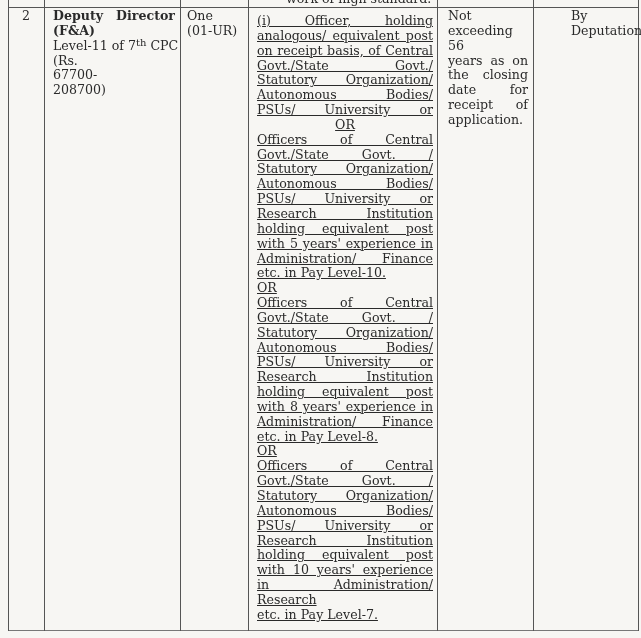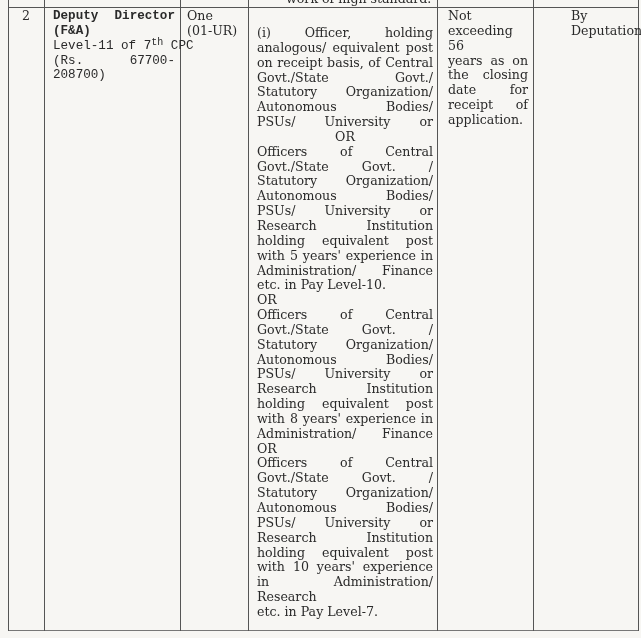--- a/index.html
+++ b/index.html
@@ -36,37 +36,37 @@
   <div class="vline" style="left:180px; top:0; height:631px;"></div>
   <div class="vline" style="left:248px; top:0; height:631px;"></div>
   <div class="vline" style="left:437px; top:0; height:631px;"></div>
   <div class="vline" style="left:533px; top:0; height:631px;"></div>
   <div class="vline" style="left:638px; top:0; height:631px;"></div>
 
   <div class="cell" style="left:22px; top:9px; width:20px;">
     <span>2</span>
   </div>
 
-  <div class="cell" style="left:53px; top:9px; width:122px;font-family:Liberation Mono, monospace;">
+  <div class="cell" style="left:53px; top:9px; width:122px;">
     <span class="jline bold">Deputy Director</span>
     <span class="line bold">(F&amp;A)</span>
     <span class="line"><span>Level-11 of 7</span><sup>th</sup><span> CPC</span></span>
-    <span class="line" style="display:flex; justify-content:space-between;">
+    <span class="line" style="display:flex; flex-direction:column;">
         <span>(Rs.</span>
         <span>67700-</span>
       </span>
     <span class="line">208700)</span>
   </div>
 
   <div class="cell" style="left:187px; top:9px; width:58px;">
     <span class="line">One</span>
     <span class="line">(01-UR)</span>
   </div>
 
-  <div class="cell" id="elig" style="left:257px; top:26px; width:176px;">
+  <div class="cell" id="elig" style="left:257px; top:14px; width:176px;text-decoration:underline;">
       <span class="jline">(i) Officer, holding</span>
       <span class="jline">analogous/ equivalent post</span>
       <span class="jline">on receipt basis, of Central</span>
       <span class="jline">Govt./State Govt./</span>
       <span class="jline">Statutory Organization/</span>
       <span class="jline">Autonomous Bodies/</span>
       <span class="jline">PSUs/ University or</span>
       <span class="center">OR</span>
       <span class="jline">Officers of Central</span>
       <span class="jline">Govt./State Govt. /</span>
@@ -81,20 +81,21 @@
       <span class="line">OR</span>
       <span class="jline">Officers of Central</span>
       <span class="jline">Govt./State Govt. /</span>
       <span class="jline">Statutory Organization/</span>
       <span class="jline">Autonomous Bodies/</span>
       <span class="jline">PSUs/ University or</span>
       <span class="jline">Research Institution</span>
       <span class="jline">holding equivalent post</span>
       <span class="jline">with 8 years' experience in</span>
       <span class="jline">Administration/ Finance</span>
+      <span class="line">etc. in Pay Level-8.</span>
       <span class="line">OR</span>
       <span class="jline">Officers of Central</span>
       <span class="jline">Govt./State Govt. /</span>
       <span class="jline">Statutory Organization/</span>
       <span class="jline">Autonomous Bodies/</span>
       <span class="jline">PSUs/ University or</span>
       <span class="jline">Research Institution</span>
       <span class="jline">holding equivalent post</span>
       <span class="jline">with 10 years' experience</span>
       <span class="jline">in Administration/ Research</span>

